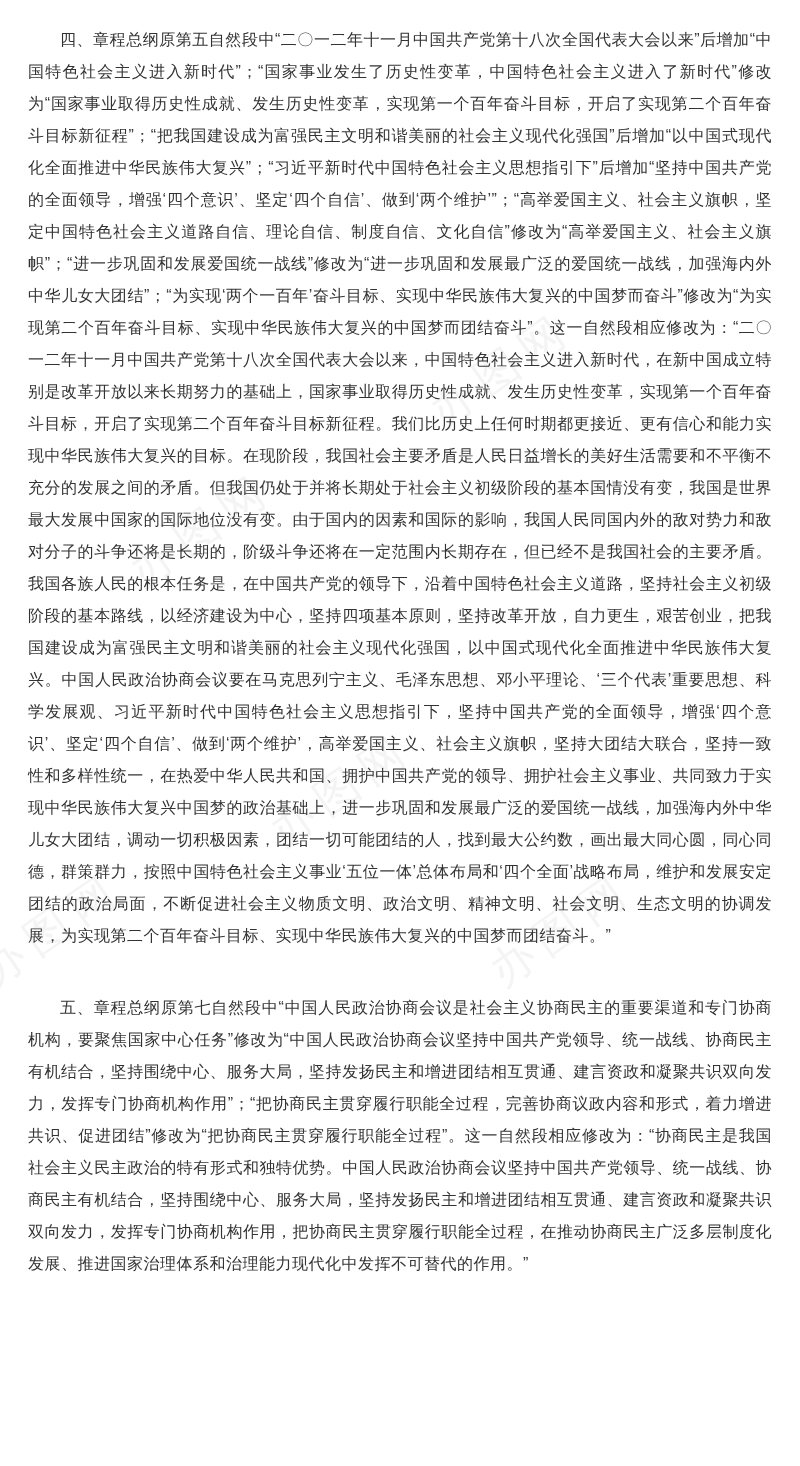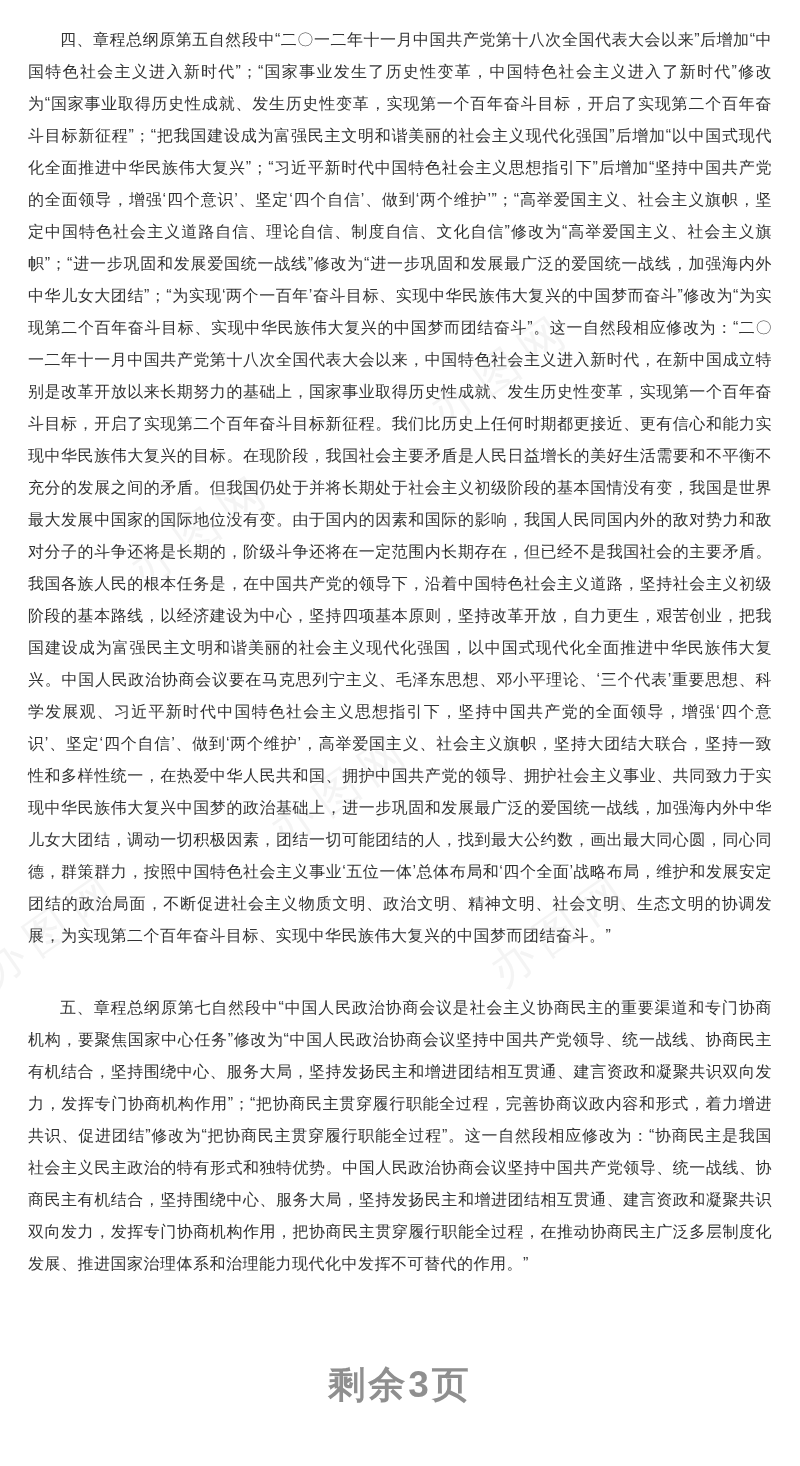--- a/index.html
+++ b/index.html
@@ -84,17 +84,16 @@
     <span class="watermark-text wm-4">办图网</span>
     <span class="watermark-text wm-5">办图网</span>
   </div>
 
   <div class="doc-body">
     <p class="doc-paragraph">四、章程总纲原第五自然段中“二〇一二年十一月中国共产党第十八次全国代表大会以来”后增加“中国特色社会主义进入新时代”；“国家事业发生了历史性变革，中国特色社会主义进入了新时代”修改为“国家事业取得历史性成就、发生历史性变革，实现第一个百年奋斗目标，开启了实现第二个百年奋斗目标新征程”；“把我国建设成为富强民主文明和谐美丽的社会主义现代化强国”后增加“以中国式现代化全面推进中华民族伟大复兴”；“习近平新时代中国特色社会主义思想指引下”后增加“坚持中国共产党的全面领导，增强‘四个意识’、坚定‘四个自信’、做到‘两个维护’”；“高举爱国主义、社会主义旗帜，坚定中国特色社会主义道路自信、理论自信、制度自信、文化自信”修改为“高举爱国主义、社会主义旗帜”；“进一步巩固和发展爱国统一战线”修改为“进一步巩固和发展最广泛的爱国统一战线，加强海内外中华儿女大团结”；“为实现‘两个一百年’奋斗目标、实现中华民族伟大复兴的中国梦而奋斗”修改为“为实现第二个百年奋斗目标、实现中华民族伟大复兴的中国梦而团结奋斗”。这一自然段相应修改为：“二〇一二年十一月中国共产党第十八次全国代表大会以来，中国特色社会主义进入新时代，在新中国成立特别是改革开放以来长期努力的基础上，国家事业取得历史性成就、发生历史性变革，实现第一个百年奋斗目标，开启了实现第二个百年奋斗目标新征程。我们比历史上任何时期都更接近、更有信心和能力实现中华民族伟大复兴的目标。在现阶段，我国社会主要矛盾是人民日益增长的美好生活需要和不平衡不充分的发展之间的矛盾。但我国仍处于并将长期处于社会主义初级阶段的基本国情没有变，我国是世界最大发展中国家的国际地位没有变。由于国内的因素和国际的影响，我国人民同国内外的敌对势力和敌对分子的斗争还将是长期的，阶级斗争还将在一定范围内长期存在，但已经不是我国社会的主要矛盾。我国各族人民的根本任务是，在中国共产党的领导下，沿着中国特色社会主义道路，坚持社会主义初级阶段的基本路线，以经济建设为中心，坚持四项基本原则，坚持改革开放，自力更生，艰苦创业，把我国建设成为富强民主文明和谐美丽的社会主义现代化强国，以中国式现代化全面推进中华民族伟大复兴。中国人民政治协商会议要在马克思列宁主义、毛泽东思想、邓小平理论、‘三个代表’重要思想、科学发展观、习近平新时代中国特色社会主义思想指引下，坚持中国共产党的全面领导，增强‘四个意识’、坚定‘四个自信’、做到‘两个维护’，高举爱国主义、社会主义旗帜，坚持大团结大联合，坚持一致性和多样性统一，在热爱中华人民共和国、拥护中国共产党的领导、拥护社会主义事业、共同致力于实现中华民族伟大复兴中国梦的政治基础上，进一步巩固和发展最广泛的爱国统一战线，加强海内外中华儿女大团结，调动一切积极因素，团结一切可能团结的人，找到最大公约数，画出最大同心圆，同心同德，群策群力，按照中国特色社会主义事业‘五位一体’总体布局和‘四个全面’战略布局，维护和发展安定团结的政治局面，不断促进社会主义物质文明、政治文明、精神文明、社会文明、生态文明的协调发展，为实现第二个百年奋斗目标、实现中华民族伟大复兴的中国梦而团结奋斗。”</p>
 
     <p class="doc-paragraph">五、章程总纲原第七自然段中“中国人民政治协商会议是社会主义协商民主的重要渠道和专门协商机构，要聚焦国家中心任务”修改为“中国人民政治协商会议坚持中国共产党领导、统一战线、协商民主有机结合，坚持围绕中心、服务大局，坚持发扬民主和增进团结相互贯通、建言资政和凝聚共识双向发力，发挥专门协商机构作用”；“把协商民主贯穿履行职能全过程，完善协商议政内容和形式，着力增进共识、促进团结”修改为“把协商民主贯穿履行职能全过程”。这一自然段相应修改为：“协商民主是我国社会主义民主政治的特有形式和独特优势。中国人民政治协商会议坚持中国共产党领导、统一战线、协商民主有机结合，坚持围绕中心、服务大局，坚持发扬民主和增进团结相互贯通、建言资政和凝聚共识双向发力，发挥专门协商机构作用，把协商民主贯穿履行职能全过程，在推动协商民主广泛多层制度化发展、推进国家治理体系和治理能力现代化中发挥不可替代的作用。”</p>
 
     <div class="doc-footer">
-      <span>剩余3页</span>
     </div>
   </div>
 
 </div>
 
 </body></html>

